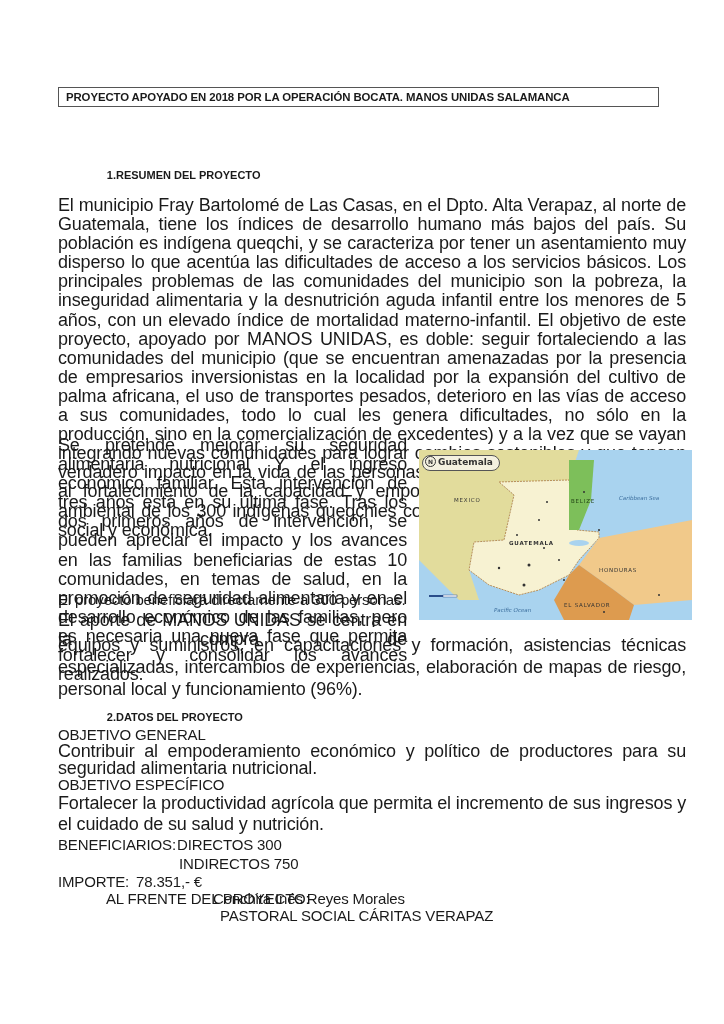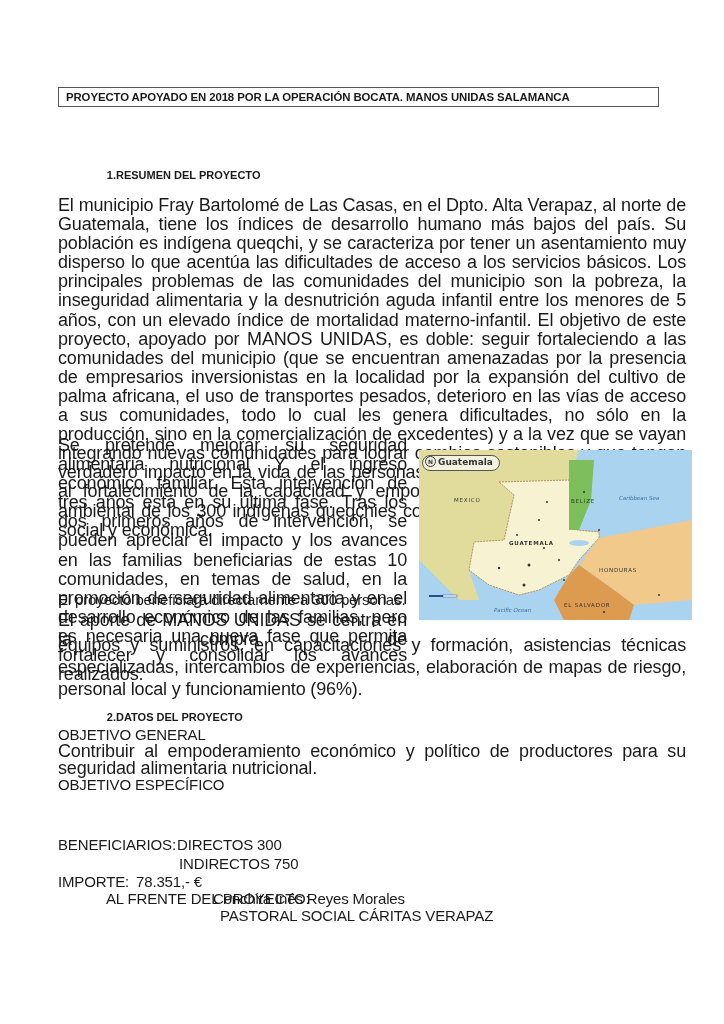--- a/index.html
+++ b/index.html
@@ -133,20 +133,23 @@
   <div class="section-h" style="left:90px; top:709px;">
     <span class="num">2.</span><span>DATOS DEL PROYECTO</span>
   </div>
 
   <div class="plain" style="left:58px; top:727px;">OBJETIVO GENERAL</div>
   <div class="body-text" style="left:58px; top:743px; width:628px; line-height:16.5px;">
     <p>Contribuir al empoderamiento económico y político de productores para su seguridad alimentaria nutricional.</p>
   </div>
 
   <div class="plain" style="left:58px; top:777px;">OBJETIVO ESPECÍFICO</div>
+  <div class="body-text" style="left:58px; top:793px; width:628px; line-height:21px;">
+    <p>Fortalecer la productividad agrícola que permita el incremento de sus ingresos y el cuidado de su salud y nutrición.</p>
+  </div>
 
   <div class="plain" style="left:58px; top:837px;">BENEFICIARIOS:</div>
   <div class="plain" style="left:177px; top:837px;">DIRECTOS  300</div>
   <div class="plain" style="left:179px; top:856px;">INDIRECTOS   750</div>
 
   <div class="plain" style="left:58px; top:874px;">IMPORTE:</div>
   <div class="plain" style="left:136px; top:874px;">78.351,- €</div>
 
   <div class="plain" style="left:58px; top:891px;margin-left:48px;">AL FRENTE DEL PROYECTO:</div>
   <div class="plain" style="left:213px; top:891px;">Conchita Inés Reyes Morales</div>

